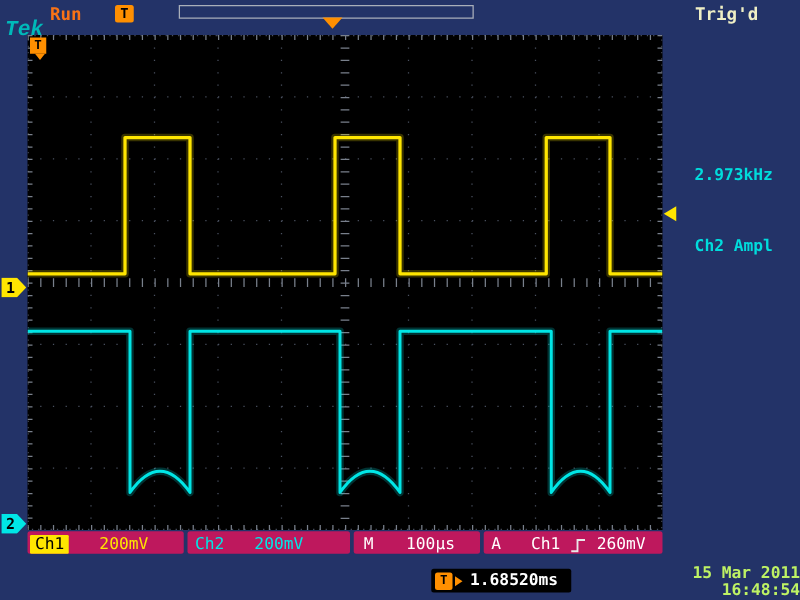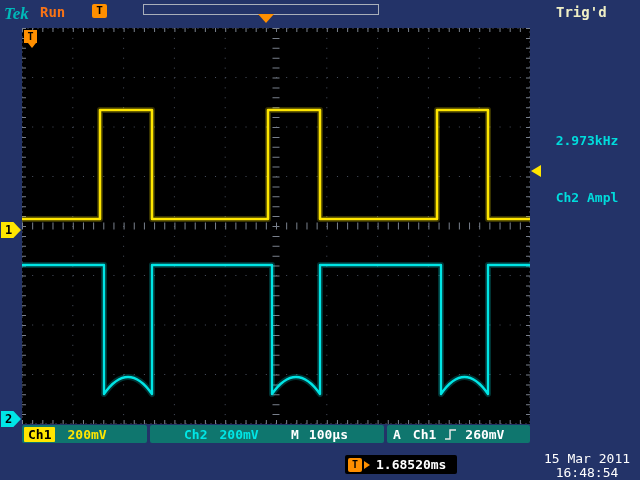--- a/index.html
+++ b/index.html
@@ -1,19 +1,19 @@
 <!DOCTYPE html>
 <html><head>
 <meta charset="utf-8">
 <style>
   html,body{margin:0;padding:0;}
   body{width:640px;height:480px;background:#233368;position:relative;overflow:hidden;
        font-family:"DejaVu Sans Mono",monospace;}
   .abs{position:absolute;}
-  .logo{left:4px;top:4px;color:#00b9b9;font-family:Liberation Serif, serif;
+  .logo{left:4px;top:15px;color:#00b9b9;font-family:Liberation Mono, monospace;
         font-style:italic;font-weight:bold;font-size:17px;text-align:center;}
   .run{left:40px;top:4px;color:#f97316;font-size:14px;font-weight:bold;}
   .tmini{left:92px;top:4px;width:15px;height:14px;background:#ff8f00;color:#000;
          font-size:11px;font-weight:bold;text-align:center;line-height:14px;border-radius:2px;}
   .recbar{left:143px;top:4px;width:236px;height:11px;border:1px solid #a9afba;box-sizing:border-box;}
   .trigpos{left:258px;top:14px;width:0;height:0;border-left:8px solid transparent;
            border-right:8px solid transparent;border-top:9px solid #ff8f00;}
   .trigd{left:556px;top:4px;color:#efefc5;font-size:14px;font-weight:bold;}
   .grat{left:22px;top:28px;width:508px;height:396px;background:#000;}
   .grat svg{position:absolute;left:0;top:0;}
@@ -24,38 +24,38 @@
   .chmark{left:1px;width:20px;height:16px;color:#000;font-size:12px;font-weight:bold;
           text-align:center;line-height:16px;padding-right:5px;box-sizing:border-box;
           clip-path:polygon(0 0,62% 0,100% 50%,62% 100%,0 100%);}
   .ch1mark{top:222px;background:#ffe600;}
   .ch2mark{top:411px;background:#00e6e6;}
   .triglevel{left:531px;top:165px;width:0;height:0;border-top:6px solid transparent;
              border-bottom:6px solid transparent;border-right:10px solid #ffe600;}
   .measures{left:534px;top:133px;width:106px;text-align:center;color:#00dcdc;
             font-size:13px;font-weight:bold;line-height:16px;}
   .mblock{margin-bottom:41px;}
-  .rbox{top:425px;height:18px;background:#0f766e;display:flex;align-items:center;
-        font-size:13px;font-weight:bold;color:#fff;border-radius:2px;}
+  .rbox{top:425px;height:18px;background:#be185d;display:flex;align-items:flex-end;
+        font-size:13px;font-weight:normal;color:#fff;border-radius:2px;}
   .box1{left:22px;width:125px;}
-  .box2{left:150px;width:130px;padding-left:28px;}
+  .box2{left:150px;width:130px;}
   .box3{left:283px;width:101px;}
   .box4{left:387px;width:143px;}
   .ch1badge{background:#ffe600;color:#000;height:15px;line-height:15px;padding:0 4px;
             margin-left:2px;border-radius:1px;}
   .yel{color:#ffe600;} .cyn{color:#00e6e6;}
-  .ml6{margin-left:6px;} .ml8{margin-left:8px;} .ml10{margin-left:10px;} .ml12{margin-left:12px;}
+  .ml6{margin-left:6px;} .ml8{margin-left:8px;} .ml10{margin-left:26px;} .ml12{margin-left:24px;}
   .trigtime{left:345px;top:455px;width:112px;height:19px;background:#000;display:flex;
             align-items:center;border-radius:2px;font-size:13px;font-weight:bold;color:#fff;}
   .ttbadge{width:14px;height:14px;background:#ff8f00;color:#000;font-size:10px;font-weight:bold;
            text-align:center;line-height:14px;margin-left:3px;border-radius:2px;flex:none;}
   .ttarrow{width:0;height:0;border-top:4px solid transparent;border-bottom:4px solid transparent;
            border-left:6px solid #ff8f00;margin-left:2px;flex:none;}
-  .dt{left:534px;top:452px;width:106px;color:#ffffff;font-size:13px;font-weight:normal;
-      line-height:14px;text-align:center;}
+  .dt{left:534px;top:452px;width:106px;color:#bef264;font-size:13px;font-weight:bold;
+      line-height:14px;text-align:right;}
 </style>
 </head>
 <body>
 
 <div>
 
   <span class="abs logo">Tek</span>
   <span class="abs run">Run</span>
   <span class="abs tmini">T</span>
   <div class="abs recbar"></div>

